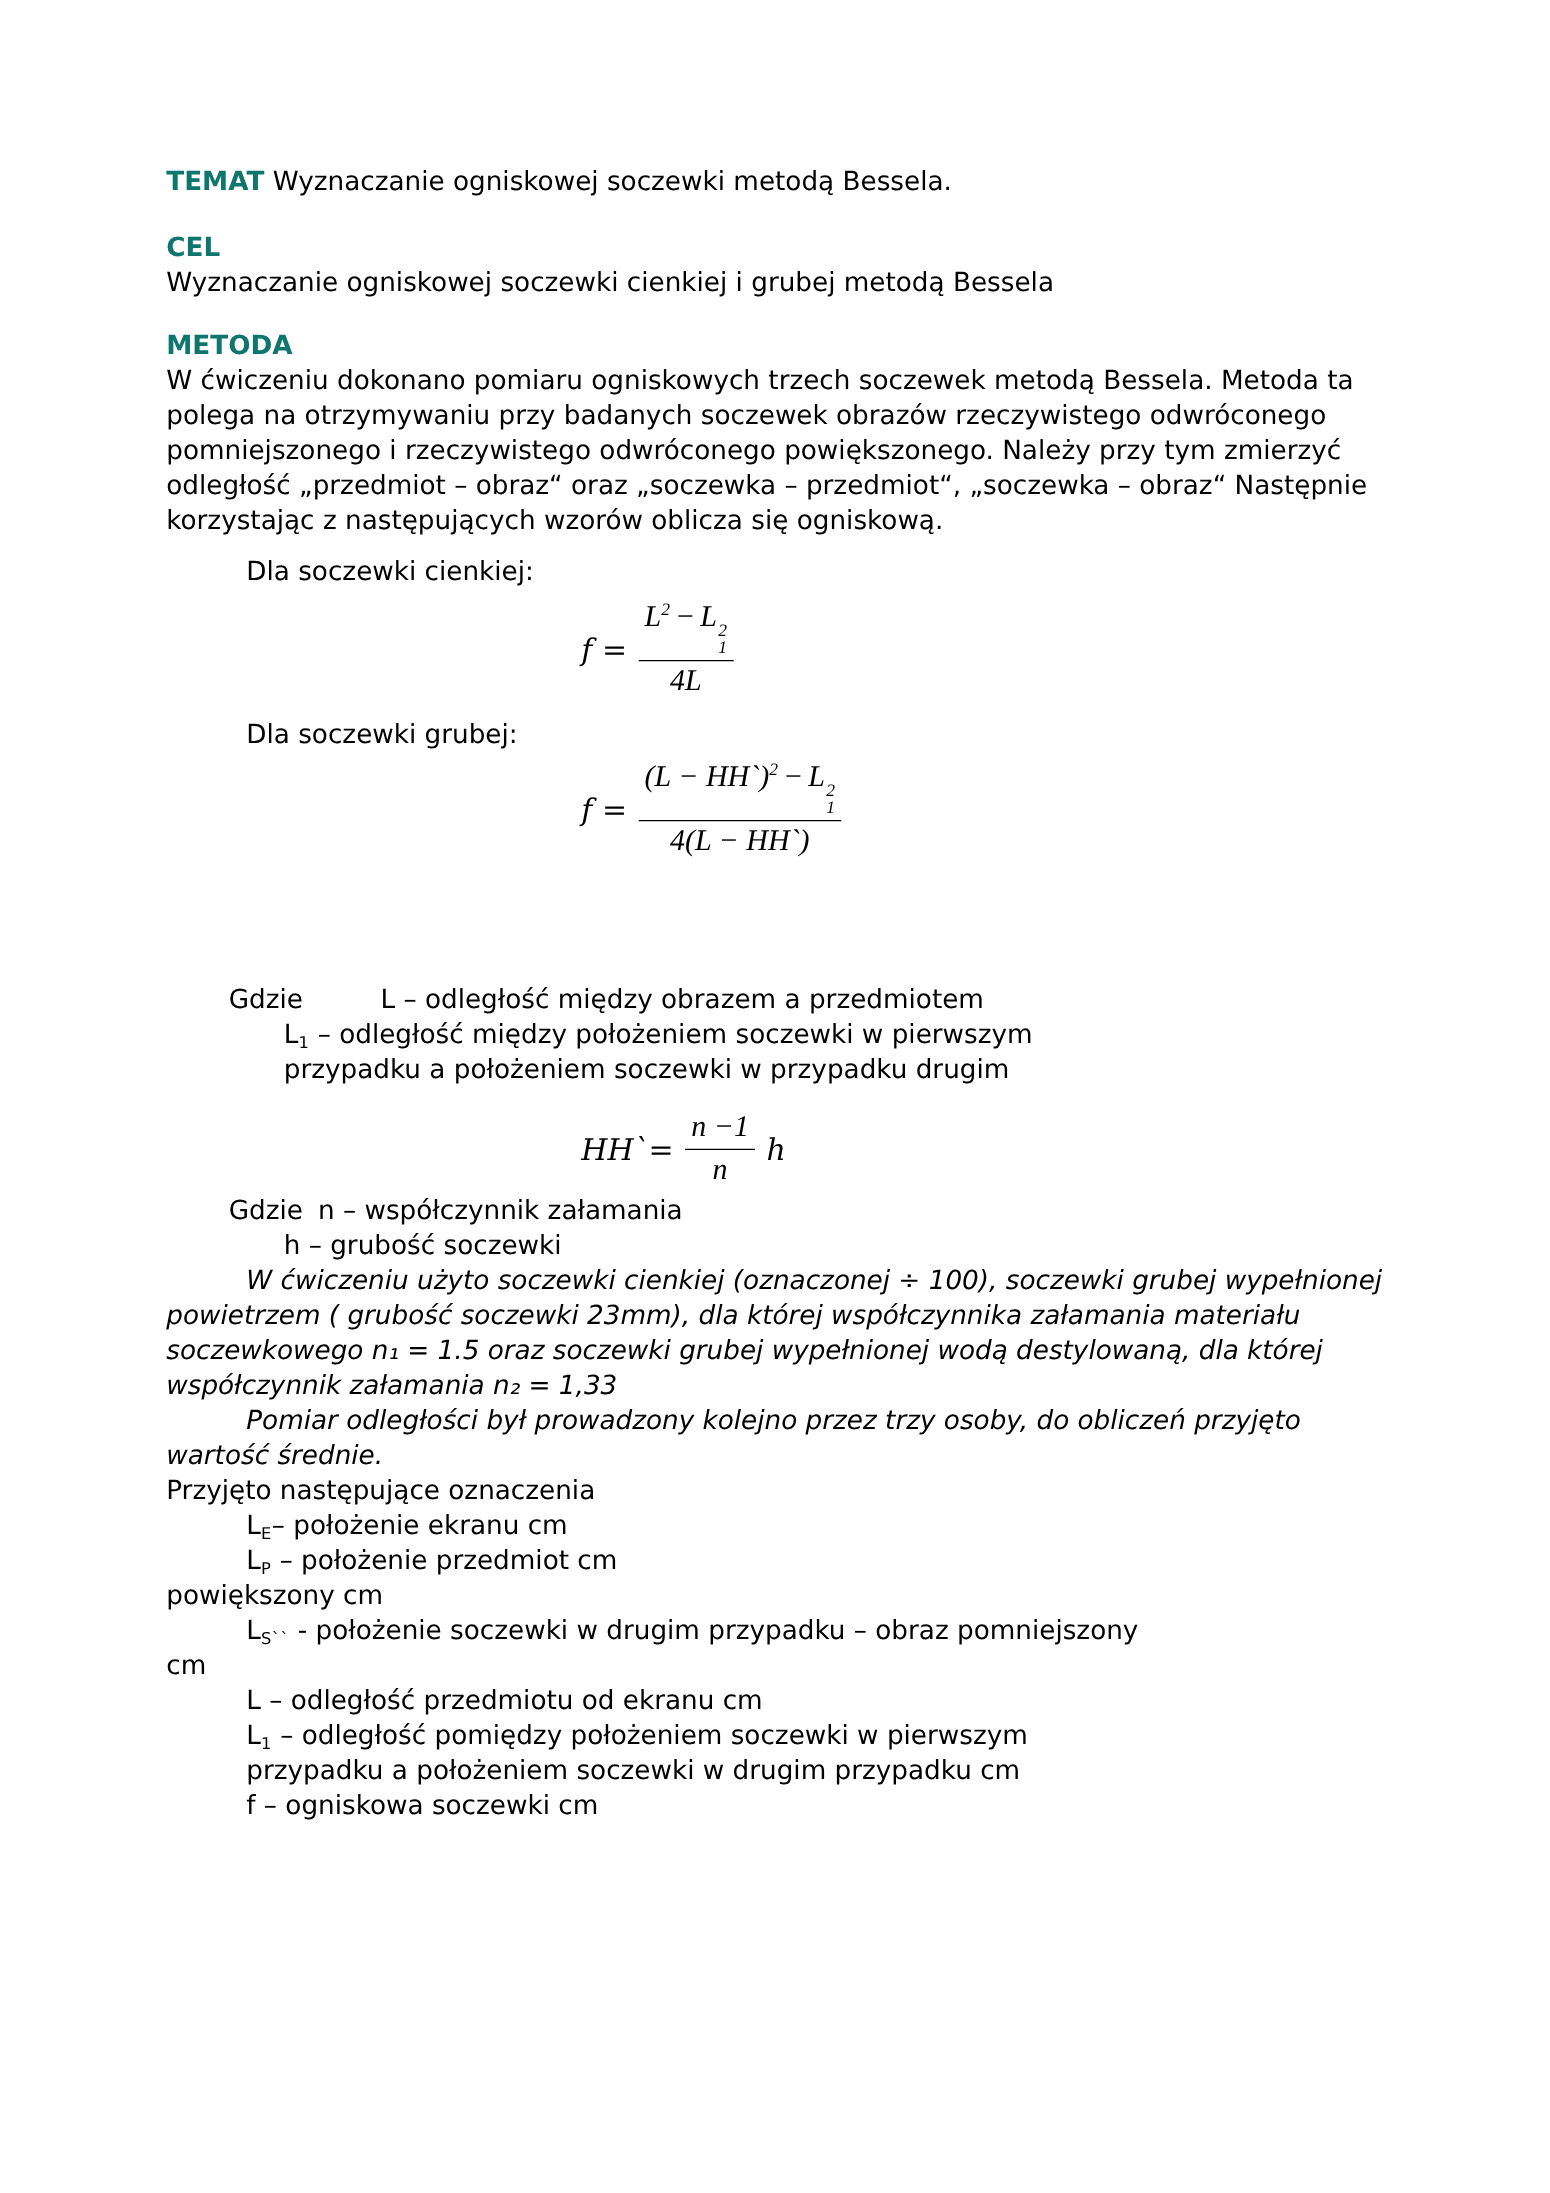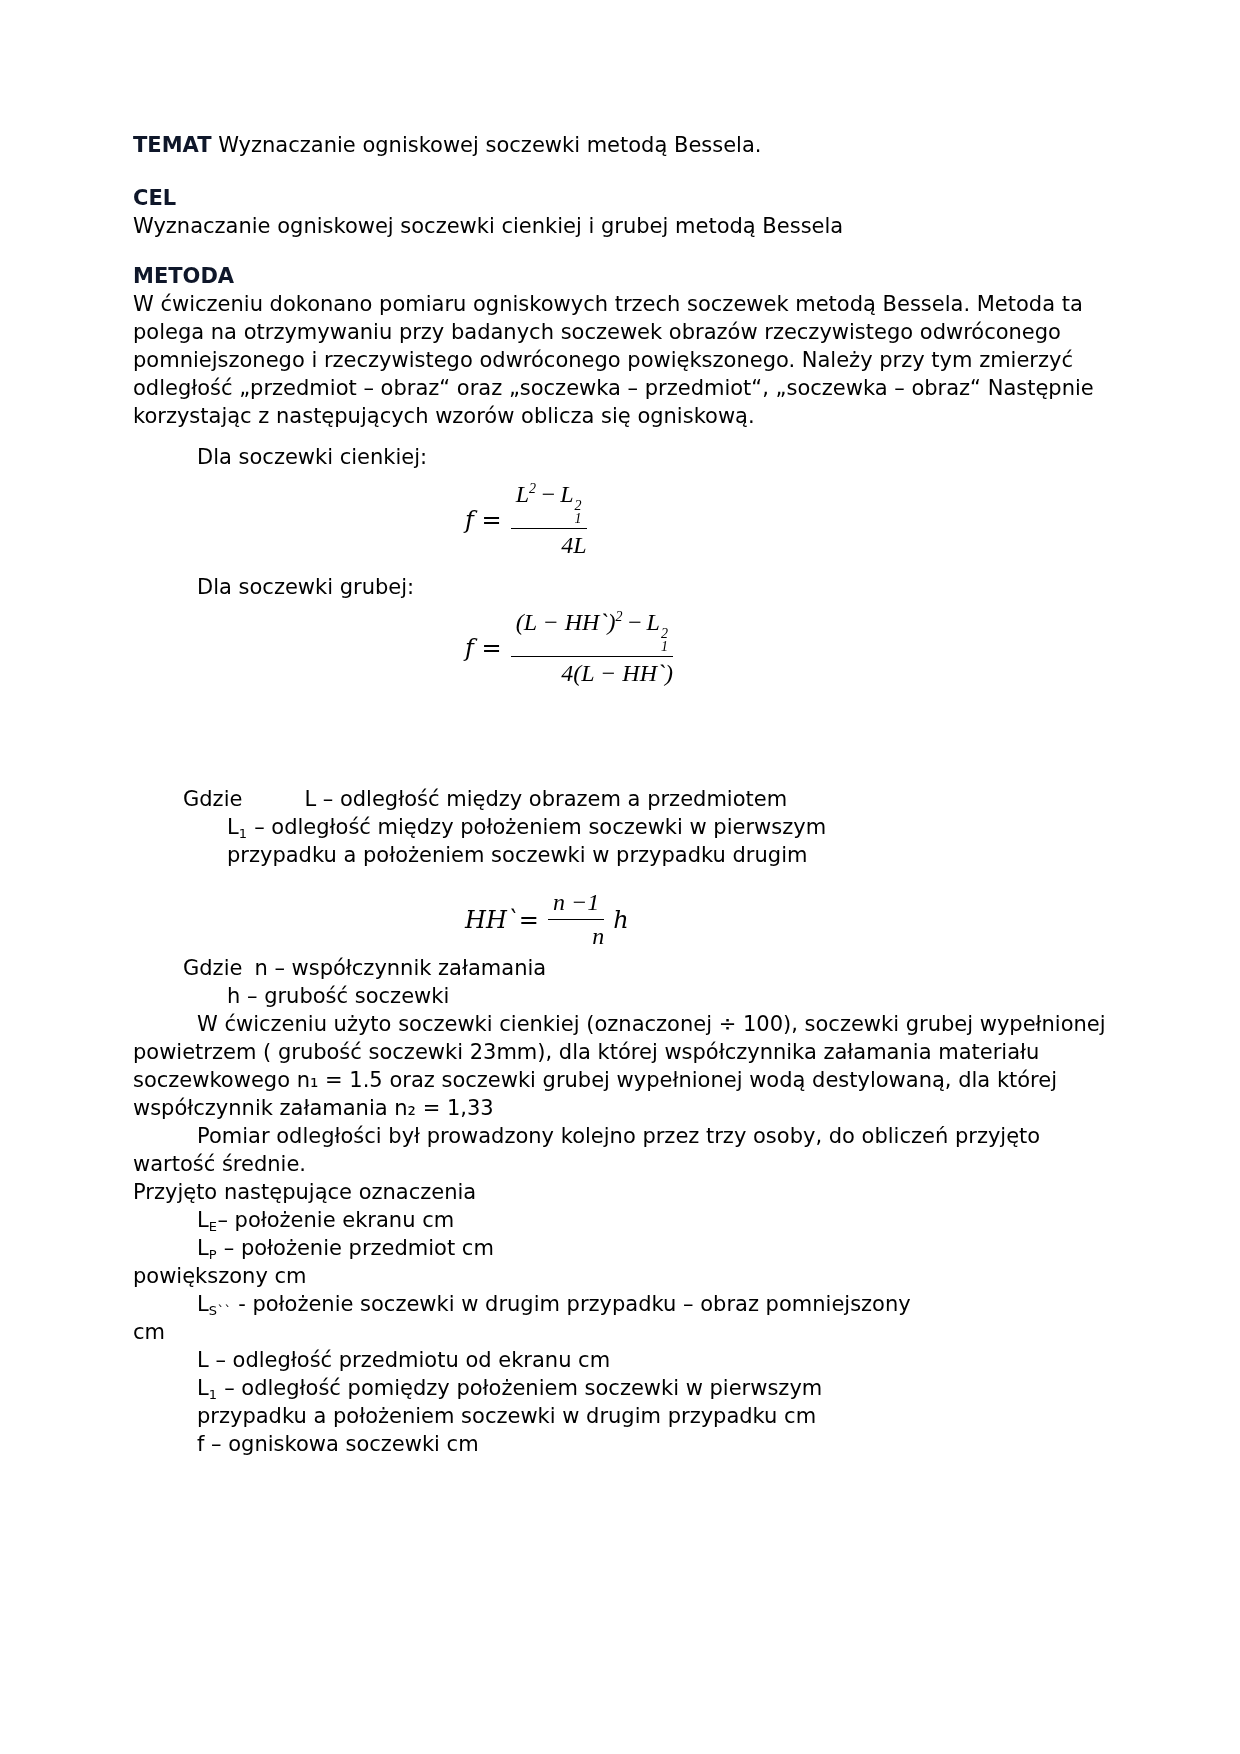--- a/index.html
+++ b/index.html
@@ -1,41 +1,41 @@
 <!DOCTYPE html>
 <html><head>
 <meta charset="utf-8">
 <style>
   html,body{margin:0;padding:0;background:#ffffff;}
   .page{position:relative;width:1240px;height:1754px;background:#ffffff;overflow:hidden;
         font-family:"DejaVu Sans","Liberation Sans",sans-serif;font-size:21px;line-height:28px;color:#000;}
   .content{position:absolute;left:133px;top:131px;width:985px;}
-  .heading{color:#0f172a;font-weight:bold;}
+  .heading{color:#0f766e;font-weight:bold;}
   .line{min-height:28px;}
   .mt-cel{margin-top:25px;}
   .mt-metoda{margin-top:22px;}
   .mt-caption1{margin-top:13px;}
   .mt-formula1{margin-top:10px;}
   .mt-caption2{margin-top:14px;}
   .mt-formula2{margin-top:8px;}
   .mt-gdzie1{margin-top:98px;}
   .mt-hh{margin-top:20px;}
   .mt-gdzie2{margin-top:4px;}
   .ind50{padding-left:50px;}
   .ind64{padding-left:64px;}
   .ind94{padding-left:94px;}
-  .p-indent{text-indent:64px;}
+  .p-indent{text-indent:64px;font-style:italic;}
   sub.isub{font-size:13px;vertical-align:-4px;line-height:0;letter-spacing:0.5px;}
   .tabgap{display:inline-block;width:62px;}
   .smallgap{display:inline-block;width:12px;}
   .formula{font-family:"DejaVu Serif","Liberation Serif",serif;font-style:italic;font-size:24px;
            line-height:normal;margin-left:332px;display:flex;align-items:center;gap:9px;width:max-content;}
   .frac{display:inline-block;text-align:center;vertical-align:middle;font-family:Liberation Serif, serif;}
   .frac .num{display:block;border-bottom:1.5px solid #000;padding:0 5px 3px;white-space:nowrap;}
-  .frac .den{display:block;padding-top:3px;white-space:nowrap;text-align:right;}
+  .frac .den{display:block;padding-top:3px;white-space:nowrap;}
   .formula sup{font-size:14px;line-height:0;}
   .supsub{display:inline-flex;flex-direction:column;font-size:14px;line-height:13px;
           vertical-align:-8px;margin-left:1px;text-align:left;}
   .fop{margin:0 4px;}
 </style>
 </head>
 <body>
 
 <div class="page">
   <div class="content">

